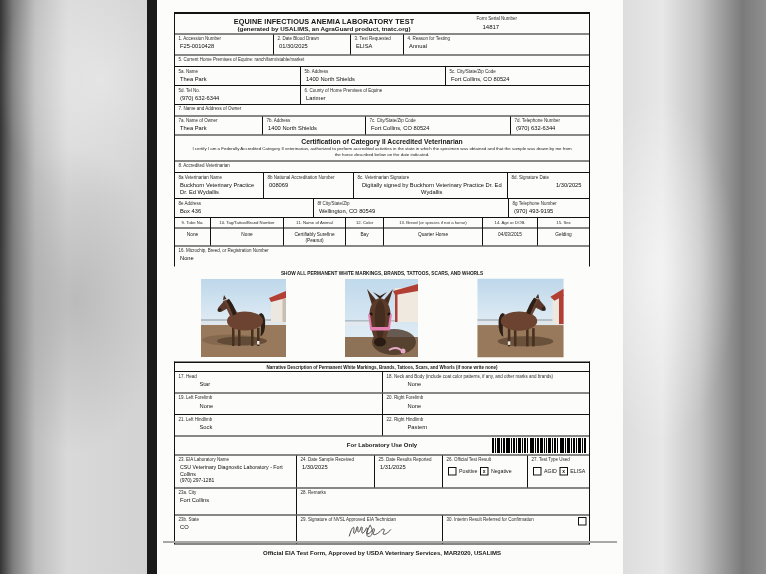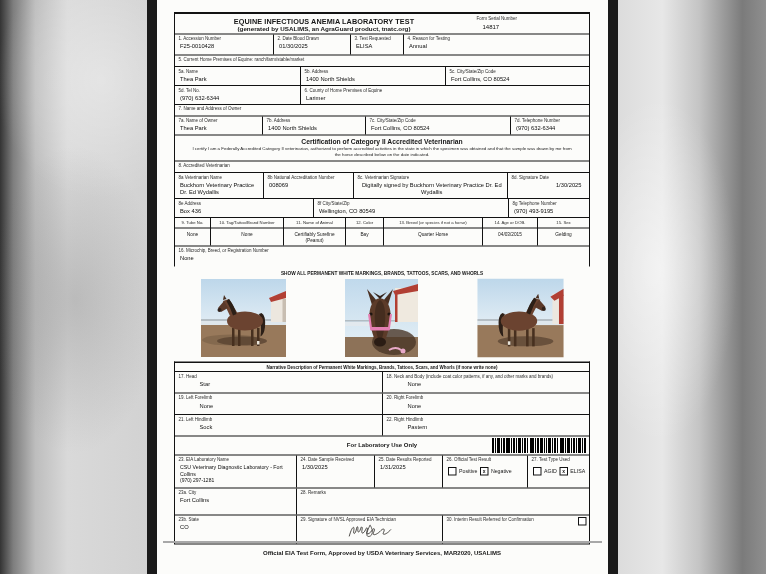--- a/index.html
+++ b/index.html
@@ -13,21 +13,21 @@
       radial-gradient(ellipse 140px 160px at 100px 80px, rgba(255,255,255,.35), transparent 75%),
       linear-gradient(90deg,#343434 0%,#7e7e7e 9%,#bdbdbd 24%,#d9d9d9 46%,#d2d2d2 100%);}
   .bg-right{position:absolute;left:618px;top:0;width:148px;height:574px;
     background:
       radial-gradient(ellipse 110px 240px at 40px 270px, rgba(255,255,255,.5), transparent 72%),
       linear-gradient(90deg,#dcdcdc 0%,#e7e7e7 30%,#c4c4c4 55%,#7b7b7b 84%,#8f8f8f 100%);}
   .edge{position:absolute;top:0;width:10px;height:574px;background:#1a1a1a;}
   .edge-left{left:147px}.edge-right{left:608px}
 
   
-  .doc{position:absolute;left:157px;top:0;width:451px;height:574px;background:#fcfcfa;}
+  .doc{position:absolute;left:157px;top:0;width:451px;height:574px;background:#fcfcfa;padding-left:15px;}
   .doc::after{content:"";position:absolute;left:6px;right:6px;top:541px;height:2px;background:#a8a8a8;}
   .form-host{position:absolute;left:17px;top:12px;width:416px;height:556px;}
   .form2x{width:832px;transform:scale(.5);transform-origin:0 0;color:#161616;}
 
   .part-bordered{border-left:2px solid #121212;border-right:2px solid #121212;}
   .part1{border-top:4px solid #121212;}
   .part3{border-top:3px solid #121212;}
 
   .row{display:flex;border-bottom:2px solid #121212;box-sizing:border-box;}
   .cell{padding:3px 5px 4px 7px;box-sizing:border-box;overflow:hidden;}

